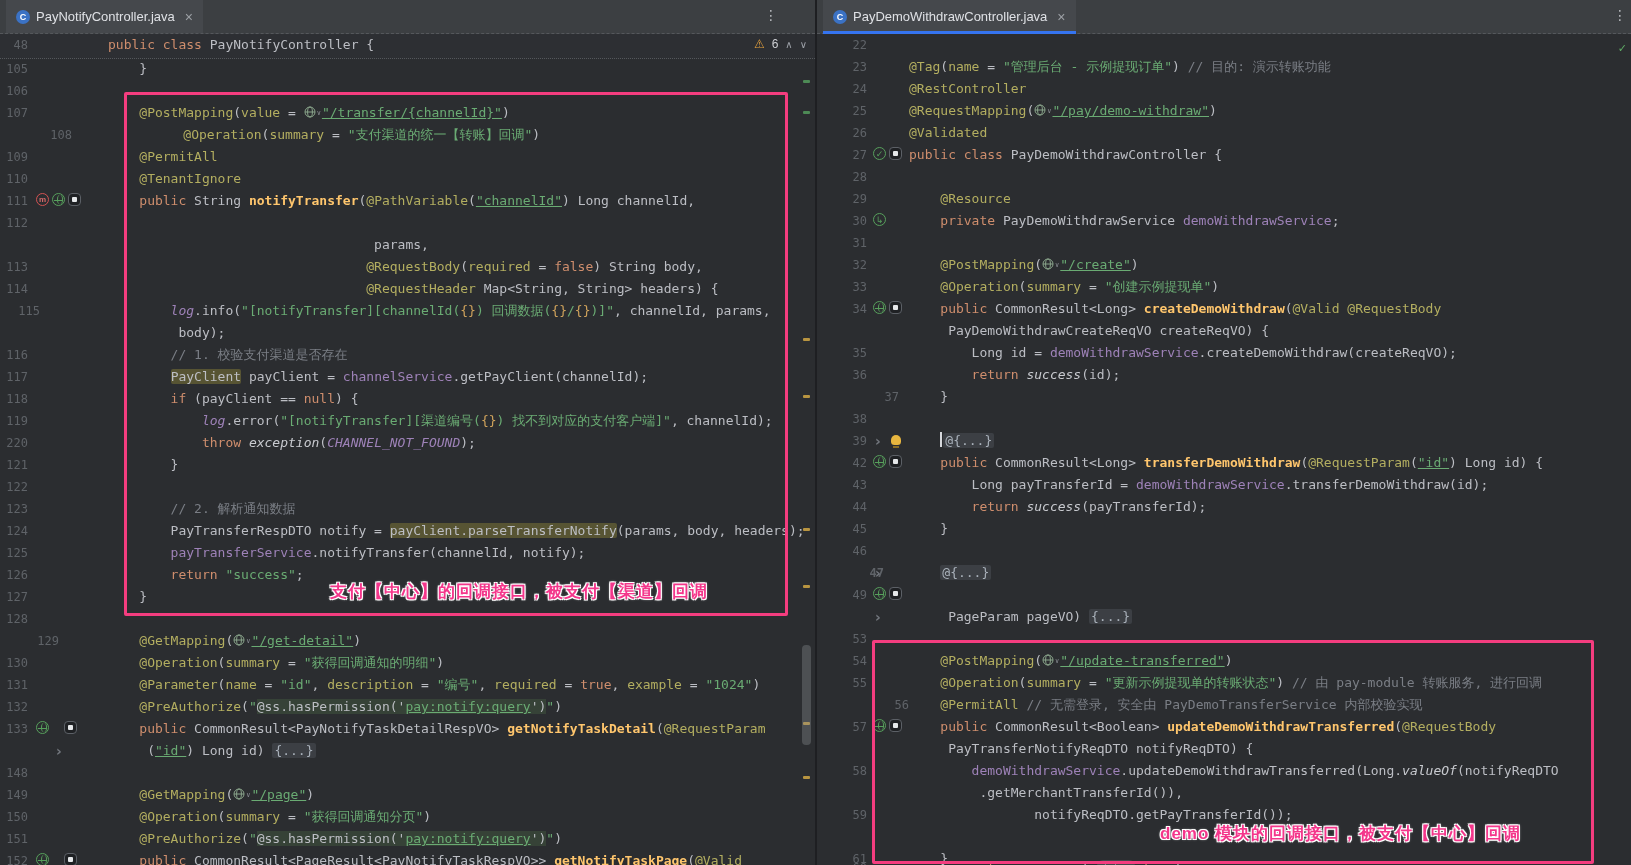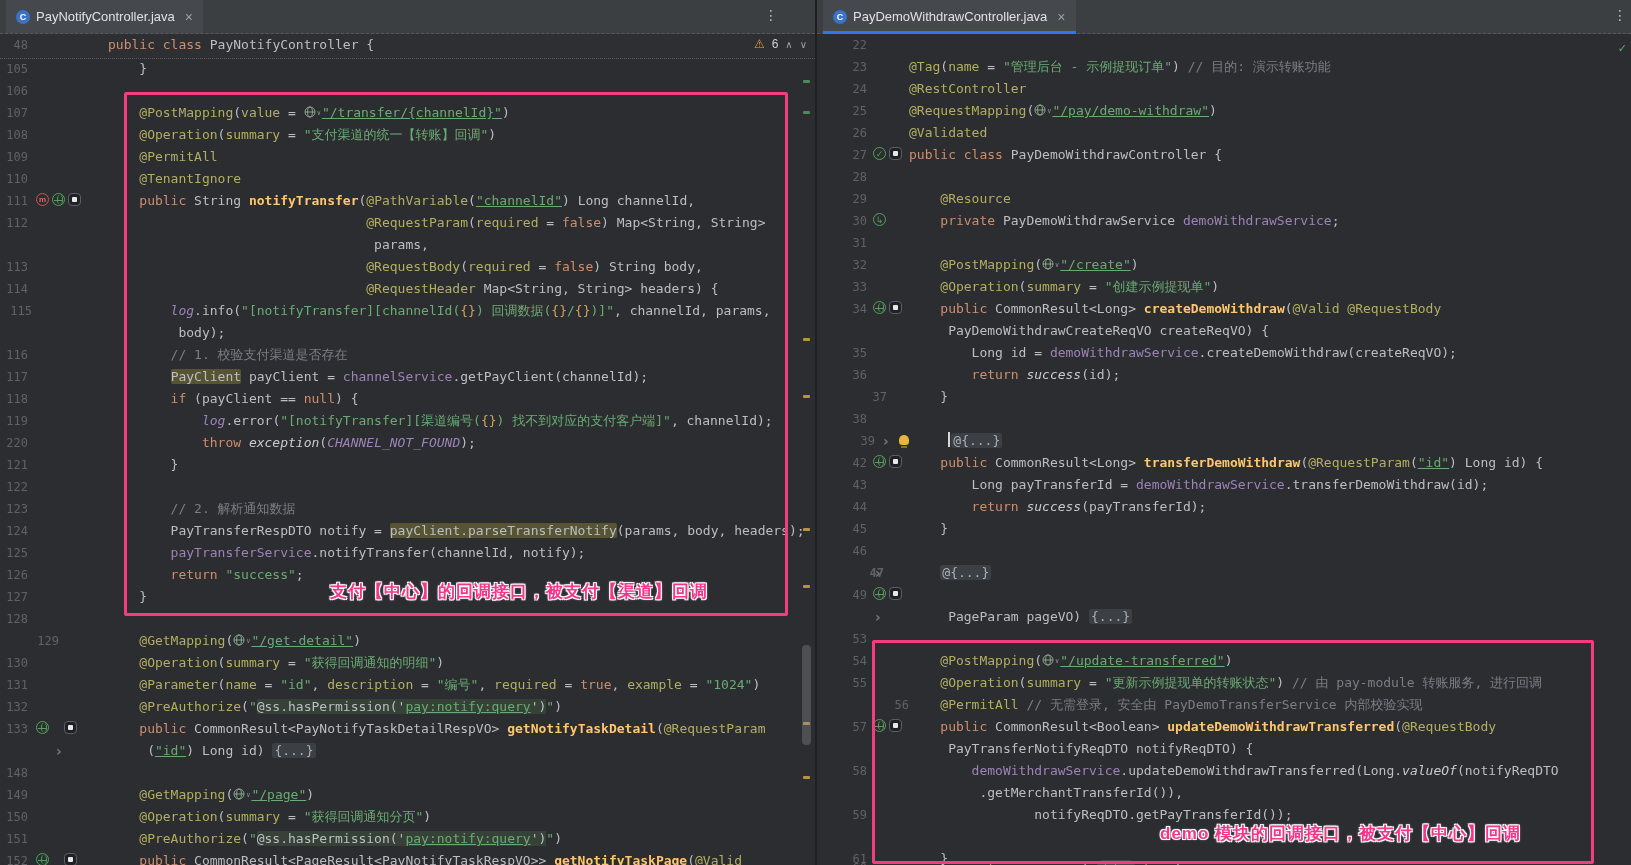--- a/index.html
+++ b/index.html
@@ -121,21 +121,21 @@
           <pre class="code" style="left: 108px;"></pre>
         </div>
         <div class="row" style="top: 102px;">
           <span class="ln" style="left: 0px; width: 28px;">107</span>
           <pre class="code" style="left: 108px;"><span class="tok a">    @PostMapping</span><span class="tok p">(</span><span class="tok a">value</span><span class="tok p"> = </span><span class="globe"><svg viewBox="0 0 12 12" width="12" height="12">
                 <circle cx="6" cy="6" r="5" fill="none" stroke="#8aa58b" stroke-width="1"></circle>
                 <ellipse cx="6" cy="6" rx="2.4" ry="5" fill="none" stroke="#8aa58b" stroke-width="1"></ellipse>
                 <path d="M1 6h10" stroke="#8aa58b" stroke-width="1"></path>
               </svg></span><span class="gchev">∨</span><span class="tok sl">"/transfer/{channelId}"</span><span class="tok p">)</span></pre>
         </div>
-        <div class="row" style="top: 124px;">
+        <div class="row" style="top: 124px; margin-left: 44px;">
           <span class="ln" style="left: 0px; width: 28px;">108</span>
           <pre class="code" style="left: 108px;"><span class="tok a">    @Operation</span><span class="tok p">(</span><span class="tok a">summary</span><span class="tok p"> = </span><span class="tok s">"支付渠道的统一【转账】回调"</span><span class="tok p">)</span></pre>
         </div>
         <div class="row" style="top: 146px;">
           <span class="ln" style="left: 0px; width: 28px;">109</span>
           <pre class="code" style="left: 108px;"><span class="tok a">    @PermitAll</span></pre>
         </div>
         <div class="row" style="top: 168px;">
           <span class="ln" style="left: 0px; width: 28px;">110</span>
           <pre class="code" style="left: 108px;"><span class="tok a">    @TenantIgnore</span></pre>
@@ -144,35 +144,34 @@
           <span class="ln" style="left: 0px; width: 28px;">111</span>
           <span class="gicons" style="left: 36px;">
             <span class="gi gi-m">m</span>
             <span class="gi gi-ep"></span>
             <span class="gi gi-run"></span>
           </span>
           <pre class="code" style="left: 108px;"><span class="tok k">    public</span><span class="tok p"> String </span><span class="tok m">notifyTransfer</span><span class="tok p">(</span><span class="tok a">@PathVariable</span><span class="tok p">(</span><span class="tok sl">"channelId"</span><span class="tok p">) Long channelId,</span></pre>
         </div>
         <div class="row" style="top: 212px;">
           <span class="ln" style="left: 0px; width: 28px;">112</span>
-          <pre class="code" style="left: 108px;"><span class="tok p">                                 </span><span class="tok a">@RequestParam</span><span class="tok p">(</span><span class="tok a">required</span><span class="tok p"> = </span><span class="tok k">false</span><span class="tok p">) Map&lt;String, String&gt;</span></pre>
         </div>
         <div class="row" style="top: 234px;">
           <pre class="code" style="left: 108px;"><span class="tok p">                                  params,</span></pre>
         </div>
         <div class="row" style="top: 256px;">
           <span class="ln" style="left: 0px; width: 28px;">113</span>
           <pre class="code" style="left: 108px;"><span class="tok p">                                 </span><span class="tok a">@RequestBody</span><span class="tok p">(</span><span class="tok a">required</span><span class="tok p"> = </span><span class="tok k">false</span><span class="tok p">) String body,</span></pre>
         </div>
         <div class="row" style="top: 278px;">
           <span class="ln" style="left: 0px; width: 28px;">114</span>
           <pre class="code" style="left: 108px;"><span class="tok p">                                 </span><span class="tok a">@RequestHeader</span><span class="tok p"> Map&lt;String, String&gt; headers) {</span></pre>
         </div>
         <div class="row" style="top: 300px;">
-          <span class="ln" style="left: 4px; width: 28px;">115</span>
+          <span class="ln" style="left: 12px; width: 28px;">115</span>
           <pre class="code" style="left: 108px;"><span class="tok fi">        log</span><span class="tok p">.</span><span class="tok mc">info</span><span class="tok p">(</span><span class="tok s">"[notifyTransfer][channelId(</span><span class="tok os">{}</span><span class="tok s">) 回调数据(</span><span class="tok os">{}</span><span class="tok s">/</span><span class="tok os">{}</span><span class="tok s">)]"</span><span class="tok p">, channelId, params,</span></pre>
         </div>
         <div class="row" style="top: 322px;">
           <pre class="code" style="left: 108px;"><span class="tok p">         body);</span></pre>
         </div>
         <div class="row" style="top: 344px;">
           <span class="ln" style="left: 0px; width: 28px;">116</span>
           <pre class="code" style="left: 108px;"><span class="tok c">        // 1. 校验支付渠道是否存在</span></pre>
         </div>
         <div class="row" style="top: 366px;">
@@ -386,28 +385,28 @@
         </div>
         <div class="row" style="top: 342px;">
           <span class="ln" style="left: 0px; width: 50px;">35</span>
           <pre class="code" style="left: 92px;"><span class="tok p">        Long id = </span><span class="tok f">demoWithdrawService</span><span class="tok p">.</span><span class="tok mc">createDemoWithdraw</span><span class="tok p">(createReqVO);</span></pre>
         </div>
         <div class="row" style="top: 364px;">
           <span class="ln" style="left: 0px; width: 50px;">36</span>
           <pre class="code" style="left: 92px;"><span class="tok k">        return</span><span class="tok p"> </span><span class="tok mi">success</span><span class="tok p">(id);</span></pre>
         </div>
         <div class="row" style="top: 386px;">
-          <span class="ln" style="left: 0px; width: 50px; padding-left: 20px;">37</span>
+          <span class="ln" style="left: 12px; width: 50px; padding-left: 20px;">37</span>
           <pre class="code" style="left: 92px;"><span class="tok p">    }</span></pre>
         </div>
         <div class="row" style="top: 408px;">
           <span class="ln" style="left: 0px; width: 50px;">38</span>
           <pre class="code" style="left: 92px;"></pre>
         </div>
-        <div class="row" style="top: 430px; margin-left: 8px;">
+        <div class="row" style="top: 430px;">
           <span class="ln" style="left: 0px; width: 50px;">39</span>
           <span class="foldarrow" style="left: 58px;">›</span>
           <span class="bulb" style="left: 74px; position: absolute;"></span>
           <pre class="code" style="left: 92px;"><span class="tok p">    </span><span class="caret"></span><span class="tok fd">@{...}</span></pre>
         </div>
         <div class="row" style="top: 452px;">
           <span class="ln" style="left: 0px; width: 50px;">42</span>
           <span class="gicons" style="left: 56px;">
             <span class="gi gi-ep"></span>
             <span class="gi gi-run"></span>

